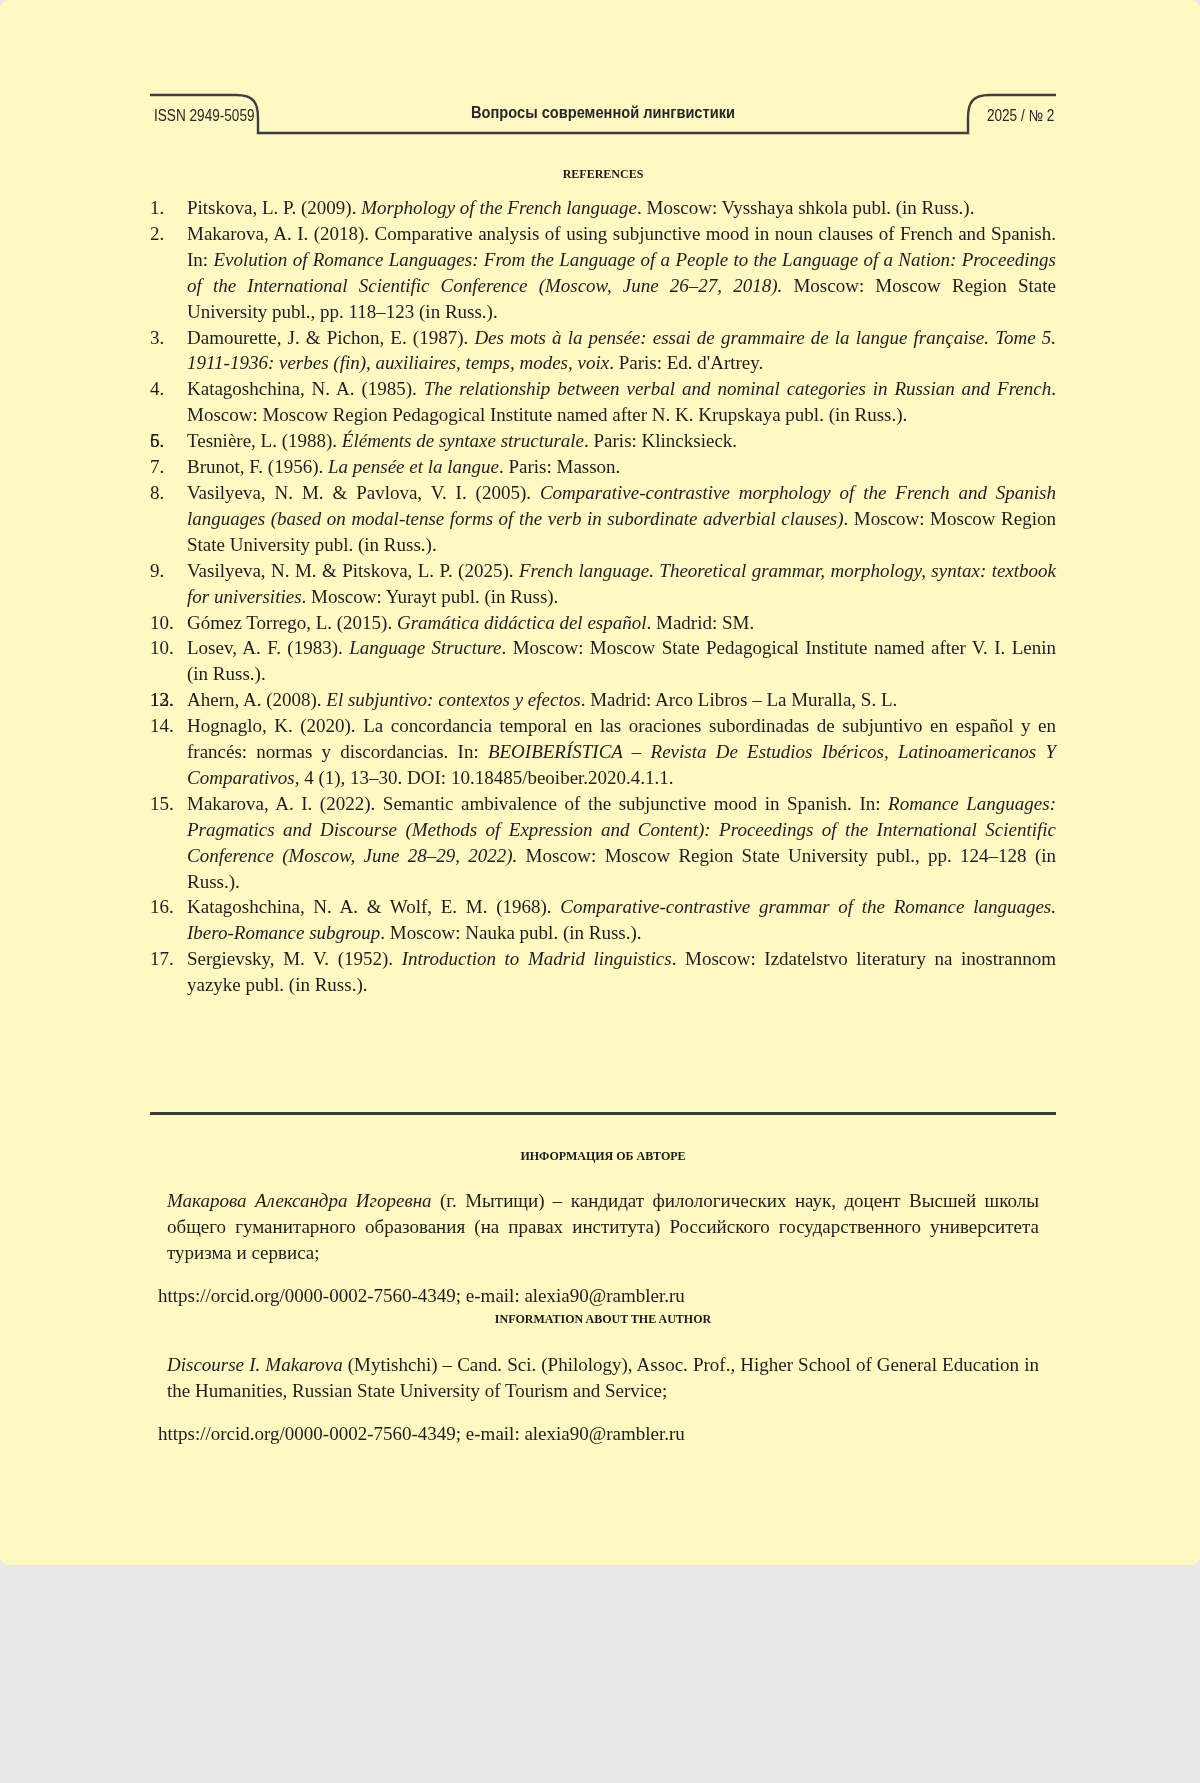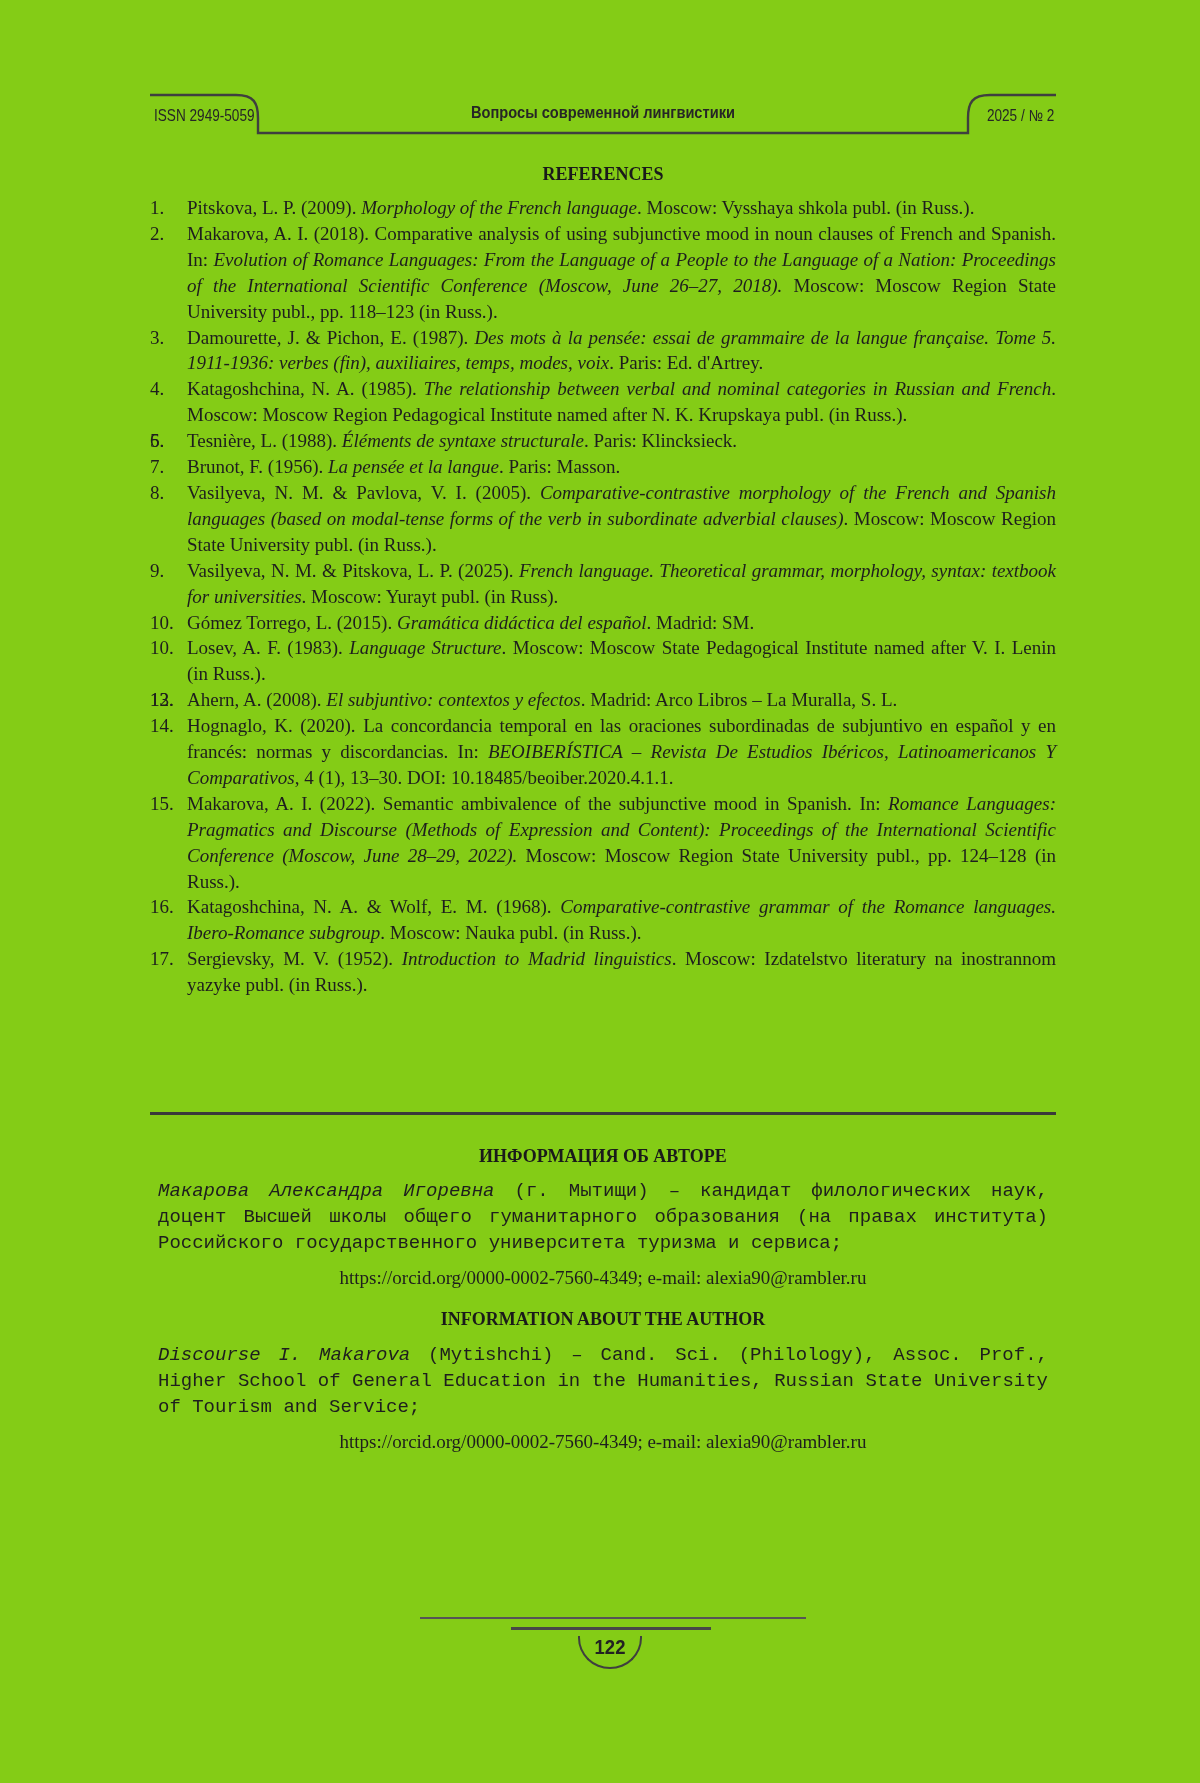--- a/index.html
+++ b/index.html
@@ -1,56 +1,56 @@
 <!DOCTYPE html>
 <html lang="en"><head>
 <meta charset="utf-8">
 <style>
   html,body{margin:0;padding:0;background:#e8e8e8;}
   .page{
-    position:relative;width:1200px;height:1783px;background:#84cc16;
+    position:relative;width:1200px;height:1565px;background:#fef9c3;
     margin:0 auto;overflow:hidden;
-    font-family:"Liberation Serif", serif;color:#1e1e1e;
+    font-family:"Liberation Serif", serif;color:#1e1e1e;border-radius:9px;
   }
   
   .ribbon{position:absolute;left:148px;top:85px;width:910px;height:52px;}
   .hdr-txt{
     position:absolute;font-family:"Liberation Sans", sans-serif;
     font-size:16px;color:#262626;white-space:nowrap;line-height:20px;
   }
   .issn{left:154px;top:106px;transform:scaleX(0.85);transform-origin:left center;}
   .jtitle{
     left:148px;top:103px;width:910px;text-align:center;font-weight:bold;
     font-size:17px;transform:scaleX(0.86);transform-origin:center;
     position:absolute;font-family:"Liberation Sans", sans-serif;color:#262626;line-height:20px;
   }
   .issue{right:146px;top:106px;transform:scaleX(0.85);transform-origin:right center;}
   
   .sec-heading{
     position:absolute;left:150px;width:906px;text-align:center;
-    font-weight:bold;font-size:18px;line-height:26px;color:#1a1a1a;
+    font-weight:bold;font-size:12px;line-height:26px;color:#1a1a1a;
   }
   #ref-heading{top:161px;}
   #ref-list{position:absolute;left:150px;top:195px;width:906px;}
   .ref-item{
     position:relative;padding-left:37px;text-align:justify;
     font-size:19px;line-height:25.9px;
     -webkit-hyphens:auto;hyphens:auto;
   }
   .ref-num{position:absolute;left:0;top:0;width:34px;text-align:left;}
   
   .rule{position:absolute;left:150px;top:1112px;width:906px;height:3px;background:#3a3a3a;}
   
   #ru-heading{top:1143px;}
   #en-heading{top:1306px;}
   .bio-block{position:absolute;left:150px;width:906px;font-size:19px;line-height:25.9px;}
   #ru-block{top:1171px;}
   #en-block{top:1335px;}
-  .bio{text-align:justify;margin:8px;font-family:Liberation Mono, monospace;}
-  .contact{margin:0;text-align:center;}
+  .bio{text-align:justify;margin:17px;}
+  .contact{margin:8px;text-align:left;}
   
   .f-line1{position:absolute;left:420px;top:1617px;width:386px;height:2px;background:#555;}
   .f-line2{position:absolute;left:511px;top:1627px;width:200px;height:3px;background:#474747;}
   .f-arc{
     position:absolute;left:578px;top:1636px;width:60px;height:31px;
     border:2px solid #3f3f3f;border-top:none;
     border-radius:0 0 64px 64px / 0 0 62px 62px;
   }
   .f-num{
     position:absolute;left:578px;top:1635px;width:64px;text-align:center;

